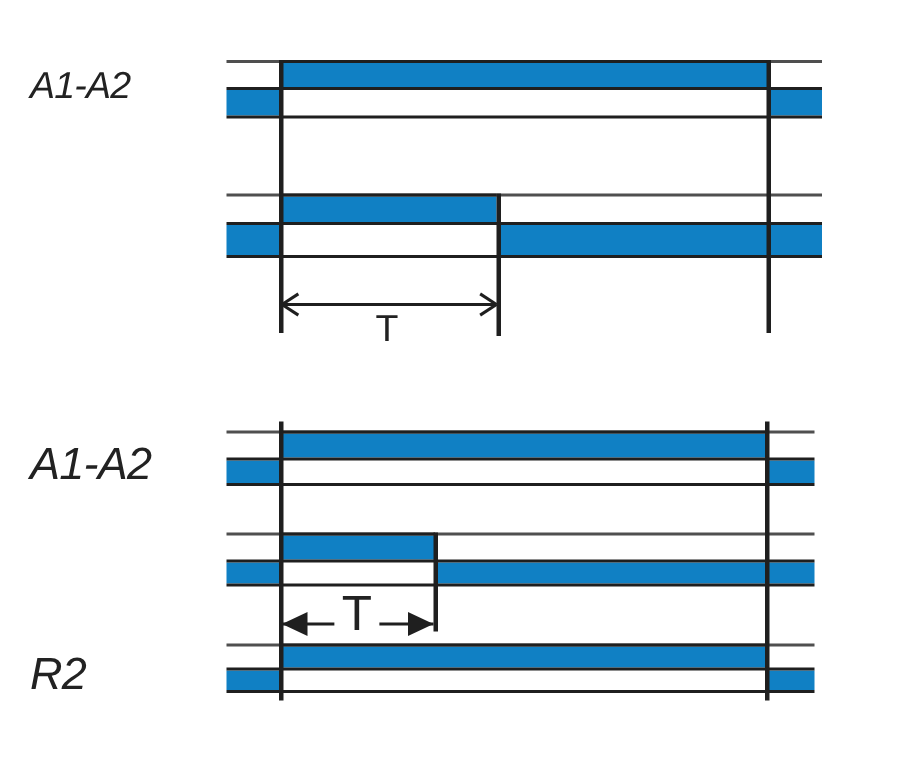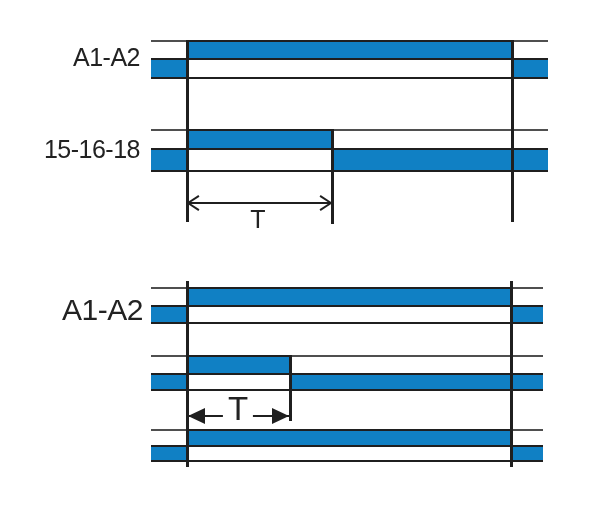--- a/index.html
+++ b/index.html
@@ -1,20 +1,20 @@
 <!DOCTYPE html>
 <html><head>
 <meta charset="utf-8">
 <style>
   html,body{margin:0;padding:0;background:#ffffff;}
   body{width:600px;height:510px;overflow:hidden;font-family:"Liberation Sans",sans-serif;}
   .canvas{position:relative;width:600px;height:510px;background:#ffffff;}
   .sig-label{
-    position:absolute;left:20px;color:#222222;text-align:right;
-    white-space:nowrap;letter-spacing:-0.5px;
+    position:absolute;left:20px;color:#222222;
+    white-space:nowrap;letter-spacing:-0.5px;font-style:italic;
   }
   .sig-label.sz-top{width:120px;font-size:25px;line-height:26px;}
   .sig-label.sz-bottom{width:123px;font-size:30px;line-height:31px;}
   .t-label{position:absolute;color:#222222;text-align:center;white-space:nowrap;}
   .t-label.t-top{left:238px;top:206px;width:40px;font-size:25px;line-height:26px;}
   .t-label.t-bottom{
     left:238px;top:392px;transform:translateX(-50%);
     font-size:33px;line-height:34px;background:#ffffff;padding:0 5px;z-index:6;
   }
   .hline{position:absolute;height:2px;z-index:3;}
@@ -76,19 +76,19 @@
       <div class="hline" style="left: 188px; top: 429px; width: 323px; background: rgb(31, 31, 31);"></div>
       <div class="vline" style="left: 185.5px; top: 281px; height: 186px; background: rgb(31, 31, 31);"></div>
       <div class="vline" style="left: 288.5px; top: 355px; height: 66px; background: rgb(31, 31, 31);"></div>
       <div class="vline" style="left: 509.5px; top: 281px; height: 186px; background: rgb(31, 31, 31);"></div>
       <div class="arrow-line" style="left: 188px; top: 415px; width: 101px; background: rgb(31, 31, 31);"></div>
       <div class="ah-solid" style="left: 188px; top: 408px; border-top: 8px solid transparent; border-bottom: 8px solid transparent; border-right: 17px solid rgb(31, 31, 31);"></div>
       <div class="ah-solid" style="left: 272px; top: 408px; border-top: 8px solid transparent; border-bottom: 8px solid transparent; border-left: 17px solid rgb(31, 31, 31);"></div>
     </div>
 
   <div class="sig-label sz-top" style="top:44px;">A1-A2</div>
-  <div class="sig-label sz-top" style="top:136px;">15-16-18</div>
 
   <div class="sig-label sz-bottom" style="top:294px;">A1-A2</div>
+  <div class="sig-label sz-bottom" style="top:434px;">R2</div>
 
   <div class="t-label t-top">T</div>
   <div class="t-label t-bottom">T</div>
 </div>
 
 </body></html>

